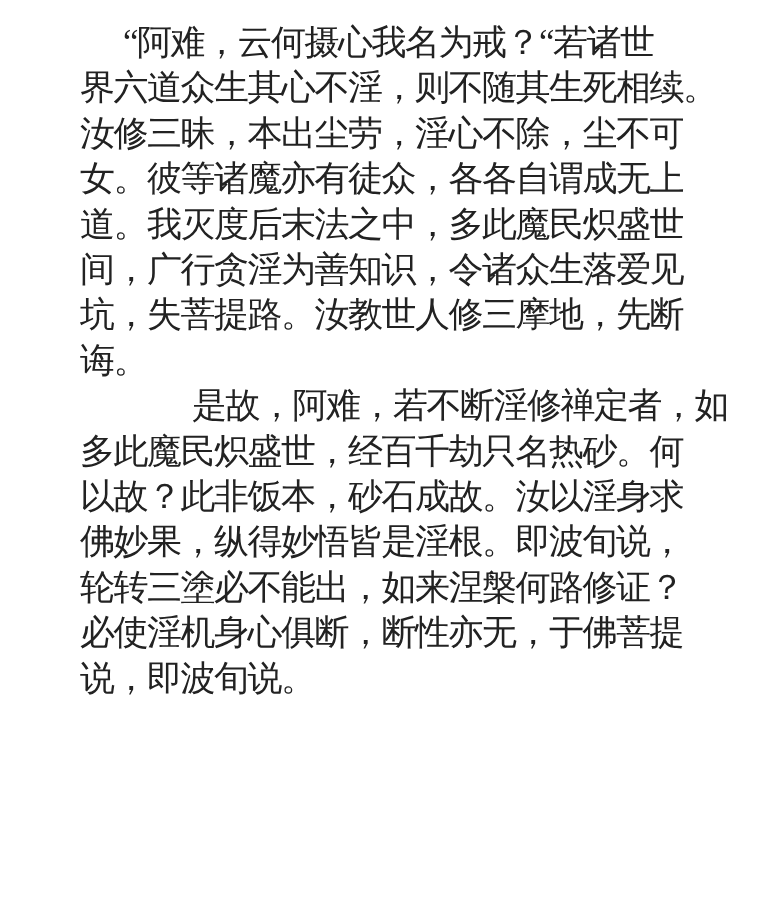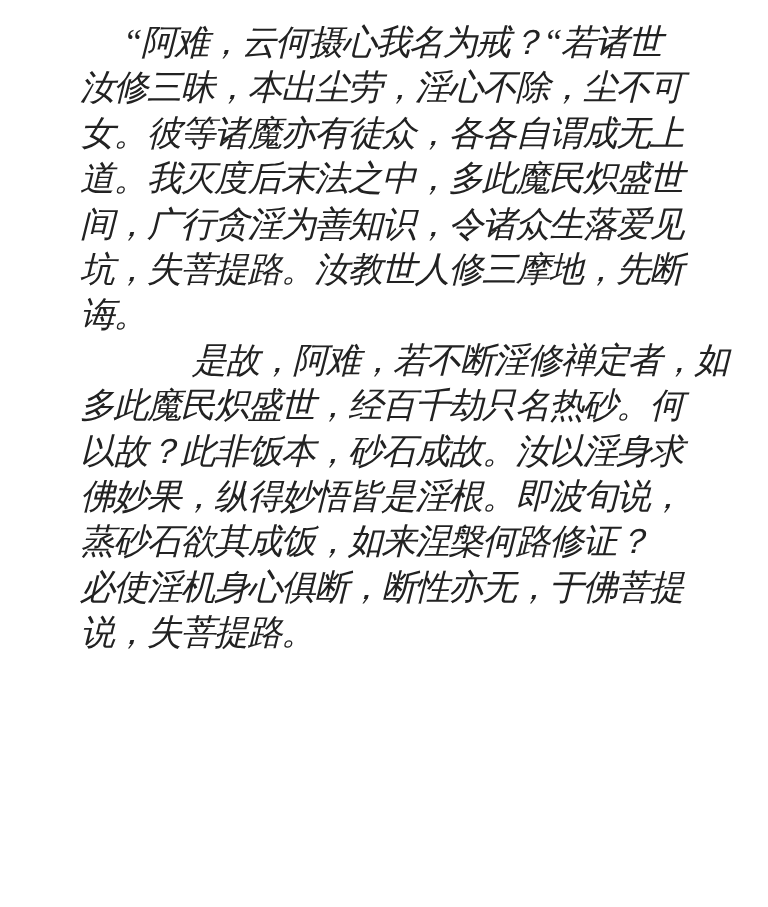--- a/index.html
+++ b/index.html
@@ -10,21 +10,20 @@
     background: #ffffff;
     overflow: hidden;
     font-family: "Liberation Serif", serif;
   }
   .page {
     box-sizing: border-box;
     width: 768px;
     height: 738px;
     padding: 20px 40px 0 80px;
     background: #ffffff;
-    font-style: italic;
   }
   .paragraph {
     margin: 0;
     padding: 0;
   }
   .line {
     font-size: 35px;
     line-height: 45.4px;
     letter-spacing: -1.5px;
     color: #222222;
@@ -36,30 +35,31 @@
   
   .indent-p2 { text-indent: 58px; text-align: right; }
 </style>
 </head>
 <body style="background: rgb(255, 255, 255);">
 
 <main class="page">
   <div id="text-block" style="color: rgb(34, 34, 34);">
       <div class="paragraph">
         <div class="line indent-p1">“阿难，云何摄心我名为戒？“若诸世</div>
+        <div class="line">界六道众生其心不淫，则不随其生死相续。</div>
         <div class="line">汝修三昧，本出尘劳，淫心不除，尘不可</div>
         <div class="line">女。彼等诸魔亦有徒众，各各自谓成无上</div>
         <div class="line">道。我灭度后末法之中，多此魔民炽盛世</div>
         <div class="line">间，广行贪淫为善知识，令诸众生落爱见</div>
         <div class="line">坑，失菩提路。汝教世人修三摩地，先断</div>
         <div class="line">诲。</div>
       </div>
       <div class="paragraph">
         <div class="line indent-p2">是故，阿难，若不断淫修禅定者，如</div>
         <div class="line">多此魔民炽盛世，经百千劫只名热砂。何</div>
         <div class="line">以故？此非饭本，砂石成故。汝以淫身求</div>
         <div class="line">佛妙果，纵得妙悟皆是淫根。即波旬说，</div>
-        <div class="line">蒸砂石欲其成饭，如来涅槃何路修证？</div>
+        <div class="line">轮转三塗必不能出，如来涅槃何路修证？</div>
         <div class="line">必使淫机身心俱断，断性亦无，于佛菩提</div>
-        <div class="line">说，失菩提路。</div>
+        <div class="line">说，即波旬说。</div>
       </div>
     </div>
 </main>
 
 </body></html>

